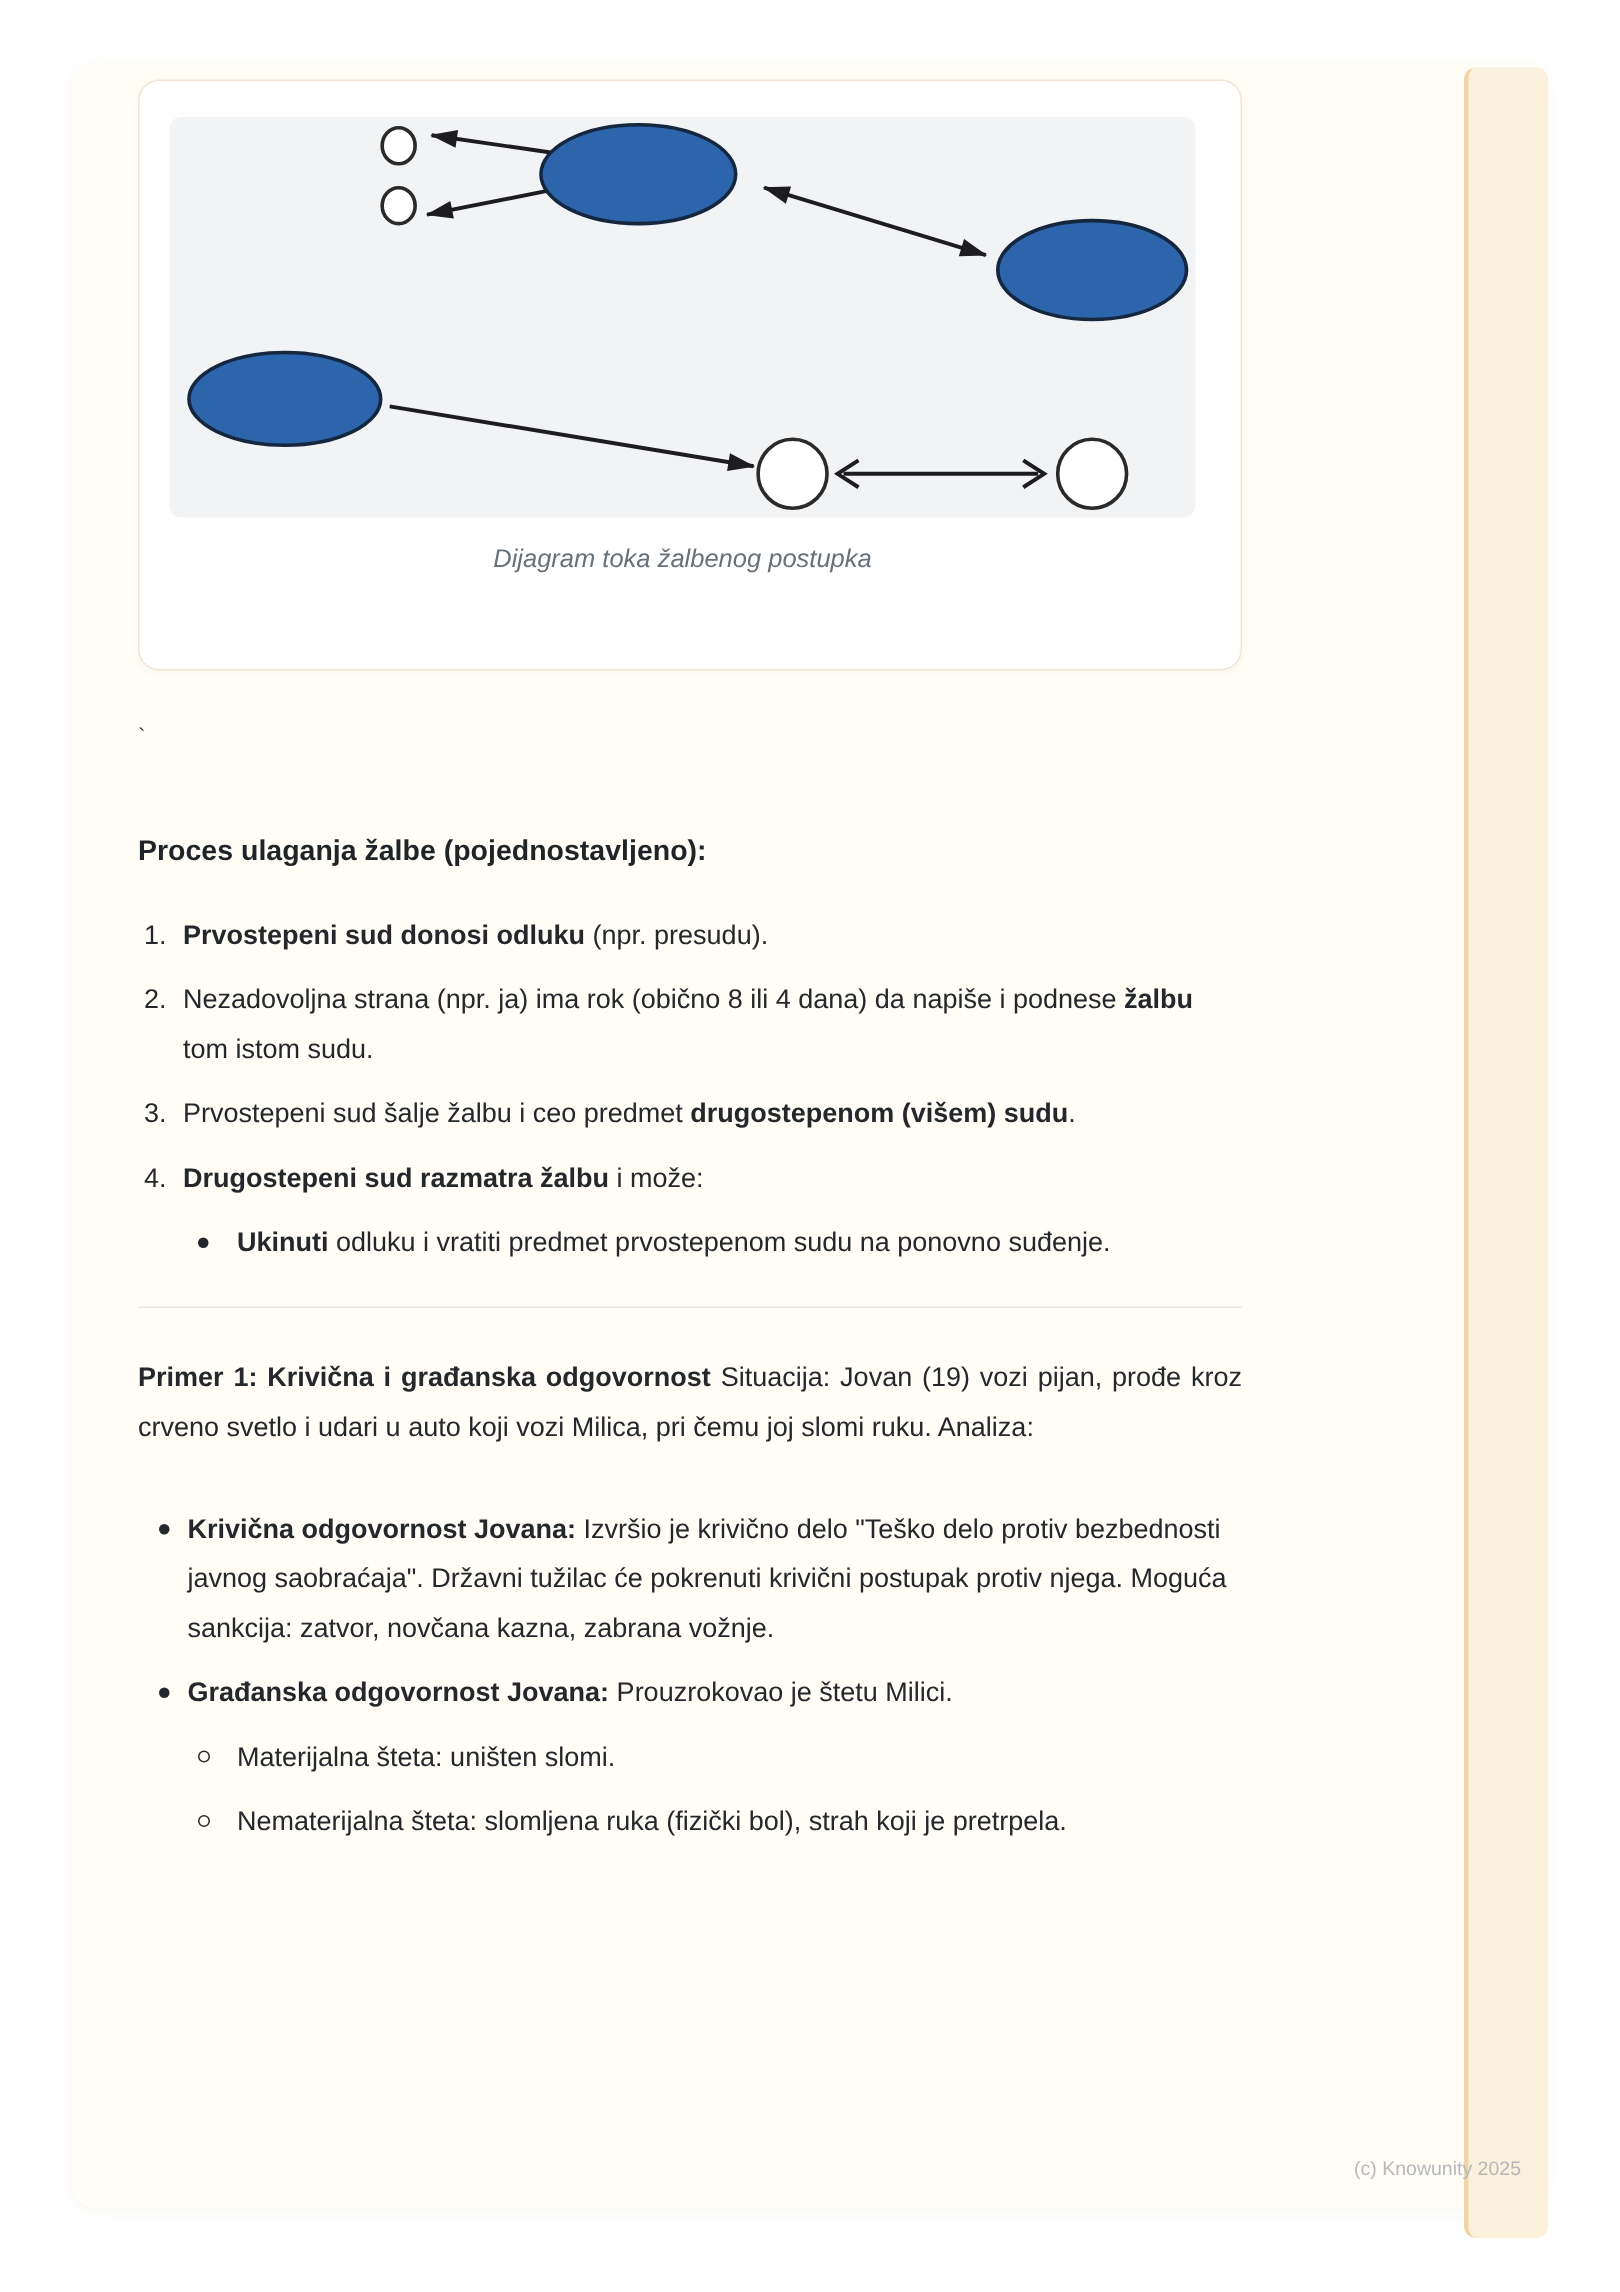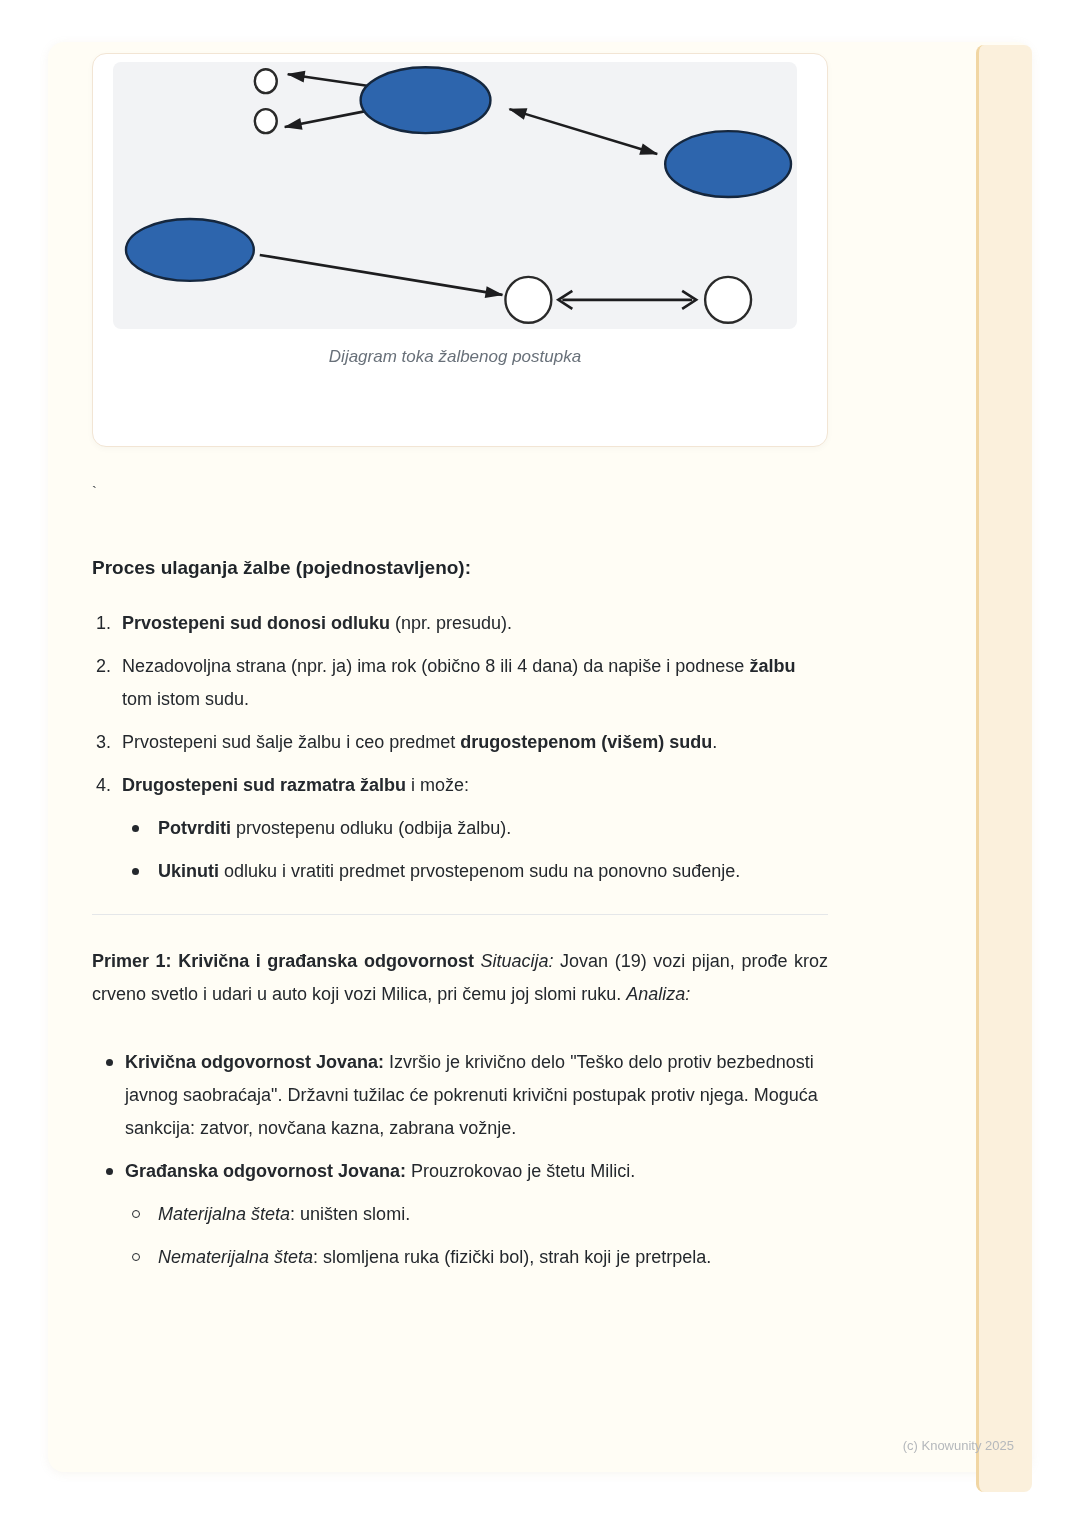--- a/index.html
+++ b/index.html
@@ -19,21 +19,21 @@
     background:#FBF0DC;border-left:3px solid #F1D6A3;
     border-radius:8px;box-sizing:border-box;z-index:3;
   }
   .content{
     position:absolute;left:92px;top:53px;width:736px;
     color:#24282D;font-size:18px;z-index:4;
   }
   
   .figure-card{
     background:#ffffff;border:1px solid #F2E5D4;border-radius:14px;
-    height:394px;box-sizing:border-box;padding:8px 30px 0 20px;
+    height:394px;box-sizing:border-box;padding:24px 30px 0 20px;
     box-shadow:0 2px 6px rgba(0,0,0,0.03);
   }
   .diagram-area{
     background:#F2F3F5;border-radius:8px;height:267px;overflow:hidden;
   }
   .figure-caption{
     text-align:center;font-style:italic;color:#687079;
     font-size:17px;margin-top:17px;line-height:22px;
   }
   .stray{margin-top:36px;height:22px;font-size:15px;color:#3A3F45;}
@@ -53,21 +53,21 @@
   .body{flex:1;}
   .divider{border:none;height:1px;background:#E5E7E9;margin:26px 0 0 0;}
   .examples-heading{
     margin:33px 0 0 0;font-size:28px;font-weight:700;color:#F2A437;line-height:36px;
   }
   .intro{margin:30px 0 0 0;line-height:33px;text-align:justify;}
   .watermark{
     position:absolute;top:1438px;right:66px;font-size:13px;color:#B5B8BC;z-index:6;
   }
   .b{font-weight:700;text-align:right;}
-  .i{font-style:italic;}
+  .i{}
   svg .blue-node{fill:#2D65AD;stroke:#15273E;stroke-width:2.4;}
   svg .white-node{fill:#FFFFFF;stroke:#2A2A2A;stroke-width:2.4;}
   svg .arrow{stroke:#1D1D1F;stroke-width:2.6;fill:none;}
 </style>
 </head>
 <body>
 
 <div class="page"></div>
 <div class="side-panel"></div>
 
@@ -126,26 +126,20 @@
       <div>
         <div class="row">
           <span class="marker numM">4.</span>
           <div class="body"><span class="b">Drugostepeni sud razmatra žalbu</span><span> i može:</span></div>
         </div>
         <div class="subs">
           <div class="row">
             <span class="marker subM">
               <span class="dot"></span>
             </span>
-            <div class="body"><span class="b">Potvrditi</span><span> prvostepenu odluku (odbija žalbu).</span></div>
-          </div>
-          <div class="row">
-            <span class="marker subM">
-              <span class="dot"></span>
-            </span>
             <div class="body"><span class="b">Ukinuti</span><span> odluku i vratiti predmet prvostepenom sudu na ponovno suđenje.</span></div>
           </div>
         </div>
       </div>
     </div>
 
   <hr class="divider">
 
 
   <p class="intro" id="example-intro"><span class="b">Primer 1: Krivična i građanska odgovornost</span><span> </span><span class="i">Situacija:</span><span> Jovan (19) vozi pijan, prođe kroz crveno svetlo i udari u auto koji vozi Milica, pri čemu joj slomi ruku. </span><span class="i">Analiza:</span></p>

